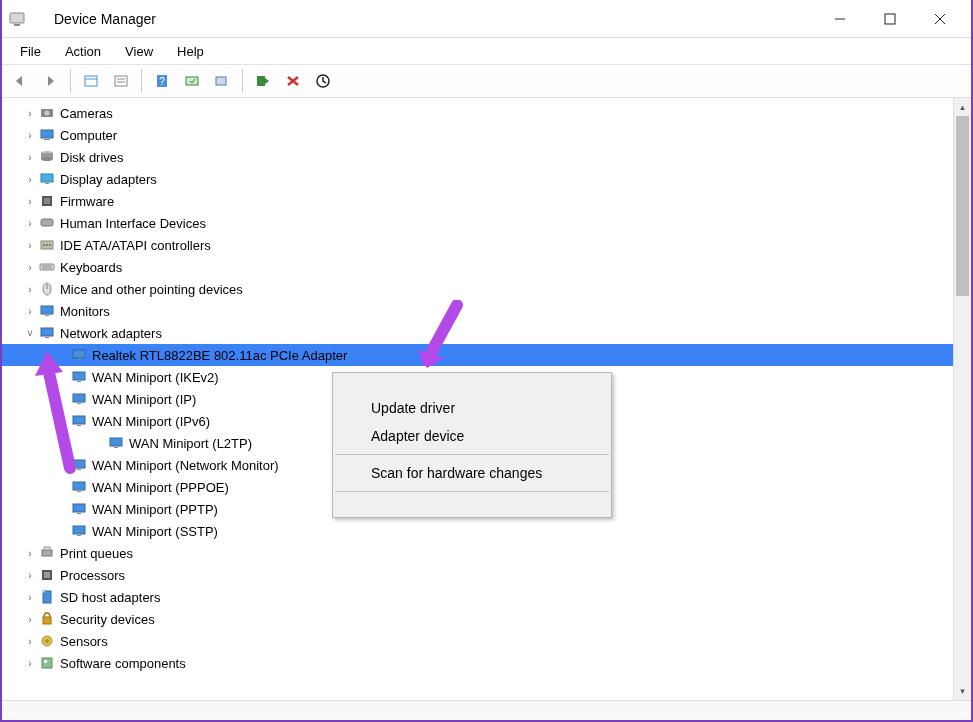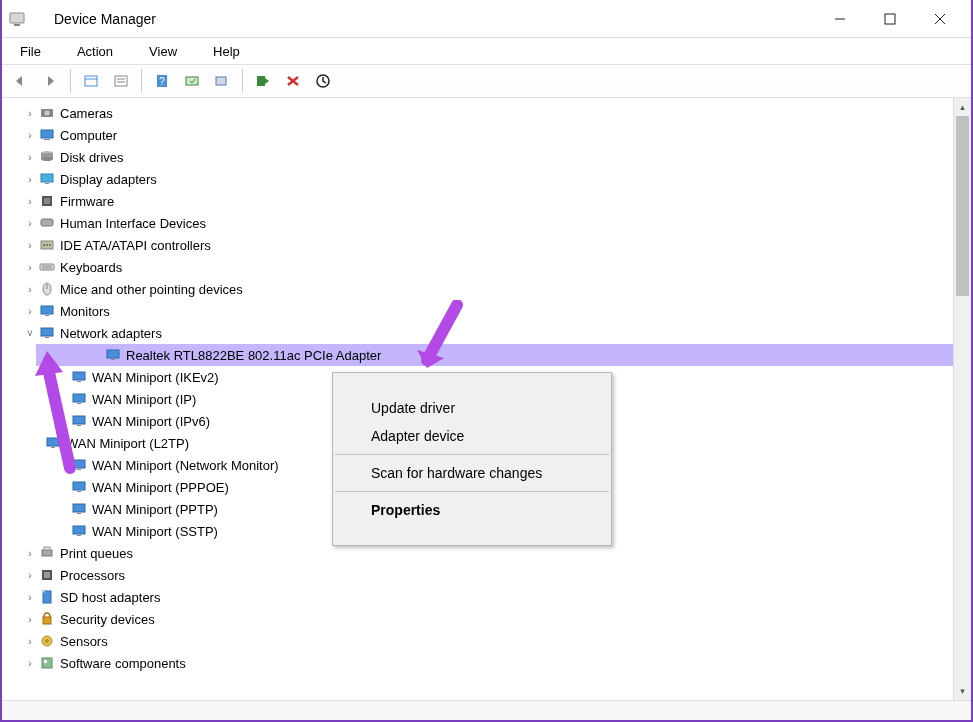--- a/index.html
+++ b/index.html
@@ -25,21 +25,21 @@
 .titlebar .icon { width: 18px; height: 18px; margin-right: 8px; display:flex; align-items:center; justify-content:center;}
 .titlebar .title { font-size: 14px; }
 .titlebar .controls { margin-left: auto; display: flex; }
 .titlebar .ctrl { width: 50px; height: 32px; display:flex; align-items:center; justify-content:center; font-size:14px;}
 .titlebar .ctrl svg { stroke:#222; }
 .menubar {
   height: 26px;
   display: flex;
   align-items: center;
   padding: 0 8px;
-  gap: 16px;
+  gap: 4px;
   font-size: 13px;
 }
 .menubar .menu { padding: 2px 10px; }
 .toolbar {
   height: 34px;
   display: flex;
   align-items: center;
   padding: 0 4px;
   border-top: 1px solid #e1e1e1;
   border-bottom: 1px solid #e1e1e1;
@@ -75,22 +75,21 @@
 }
 .tree-item .devicon {
   width: 18px;
   display:flex;
   align-items:center;
   justify-content:center;
   margin-right: 4px;
 }
 .tree-child { padding-left: 50px; }
 .tree-child.selected {
-  background: #c4b5fd;
-  margin-left: 34px;
+  background: #3b82f6;
 }
 .scrollbar {
   width: 18px;
   background: #f0f0f0;
   border-left: 1px solid #ddd;
   position: relative;
 }
 .scrollbar .arrow { height:18px; display:flex; align-items:center; justify-content:center; font-size:9px; color:#555;}
 .scrollbar .thumb {
   position:absolute;
@@ -370,21 +369,21 @@
       </div>
       <div class="tree-item tree-child" style="padding-left: 68px;">
         <span class="devicon">
           <svg width="16" height="16" viewBox="0 0 16 16">
             <rect x="2" y="3" width="12" height="8" fill="#4a90d9" stroke="#2a6ab0"></rect>
             <rect x="6" y="12" width="4" height="1" fill="#888"></rect>
           </svg>
         </span>
         <span>WAN Miniport (IPv6)</span>
       </div>
-      <div class="tree-item tree-child" style="padding-left: 42px;">
+      <div class="tree-item tree-child" style="padding-left: 105px;">
         <span class="devicon">
           <svg width="16" height="16" viewBox="0 0 16 16">
             <rect x="2" y="3" width="12" height="8" fill="#4a90d9" stroke="#2a6ab0"></rect>
             <rect x="6" y="12" width="4" height="1" fill="#888"></rect>
           </svg>
         </span>
         <span>WAN Miniport (L2TP)</span>
       </div>
       <div class="tree-item tree-child" style="padding-left: 68px;">
         <span class="devicon">
@@ -491,21 +490,20 @@
 </div>
 
 <div class="statusbar"></div>
 
 <div class="context-menu">
   <div class="ctx-item">Update driver</div>
   <div class="ctx-item">Adapter device</div>
   <div class="ctx-sep"></div>
   <div class="ctx-item">Scan for hardware changes</div>
   <div class="ctx-sep"></div>
-  <div class="ctx-item bold">Properties</div>
 </div>
 
 <svg class="arrow-annot" style="left:410px;top:300px;" width="60" height="80">
   <path d="M45 5 L15 60" stroke="#b349e6" stroke-width="12" stroke-linecap="round"></path>
   <path d="M5 50 L15 68 L32 58 Z" fill="#b349e6"></path>
 </svg>
 <svg class="arrow-annot" style="left:28px;top:348px;" width="70" height="130">
   <path d="M40 120 L18 20" stroke="#b349e6" stroke-width="12" stroke-linecap="round"></path>
   <path d="M5 28 L17 3 L33 24 Z" fill="#b349e6"></path>
 </svg>

